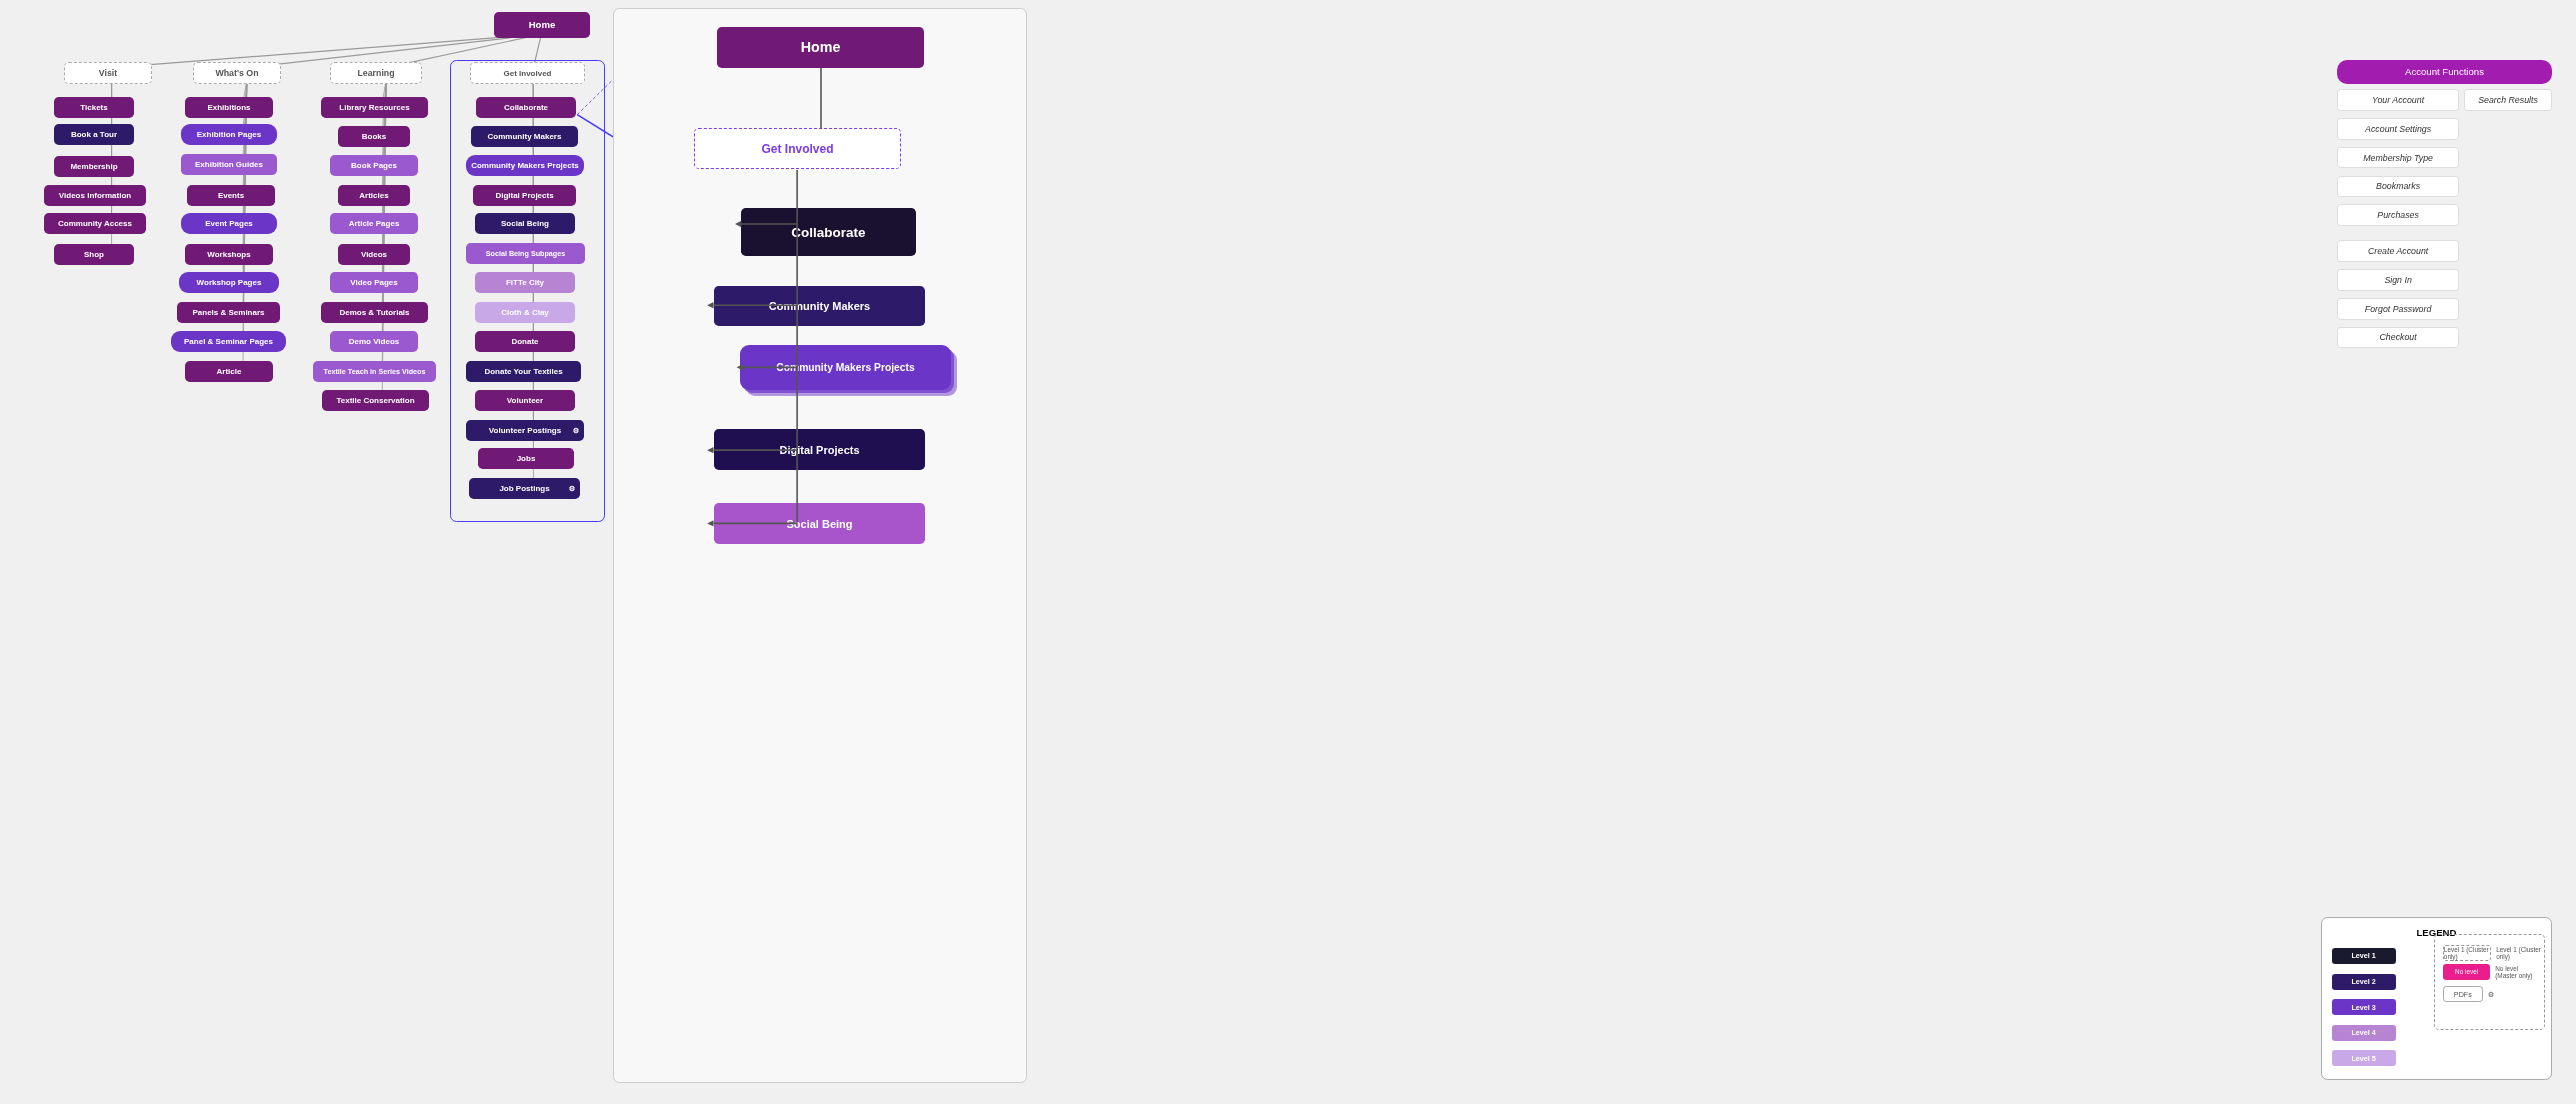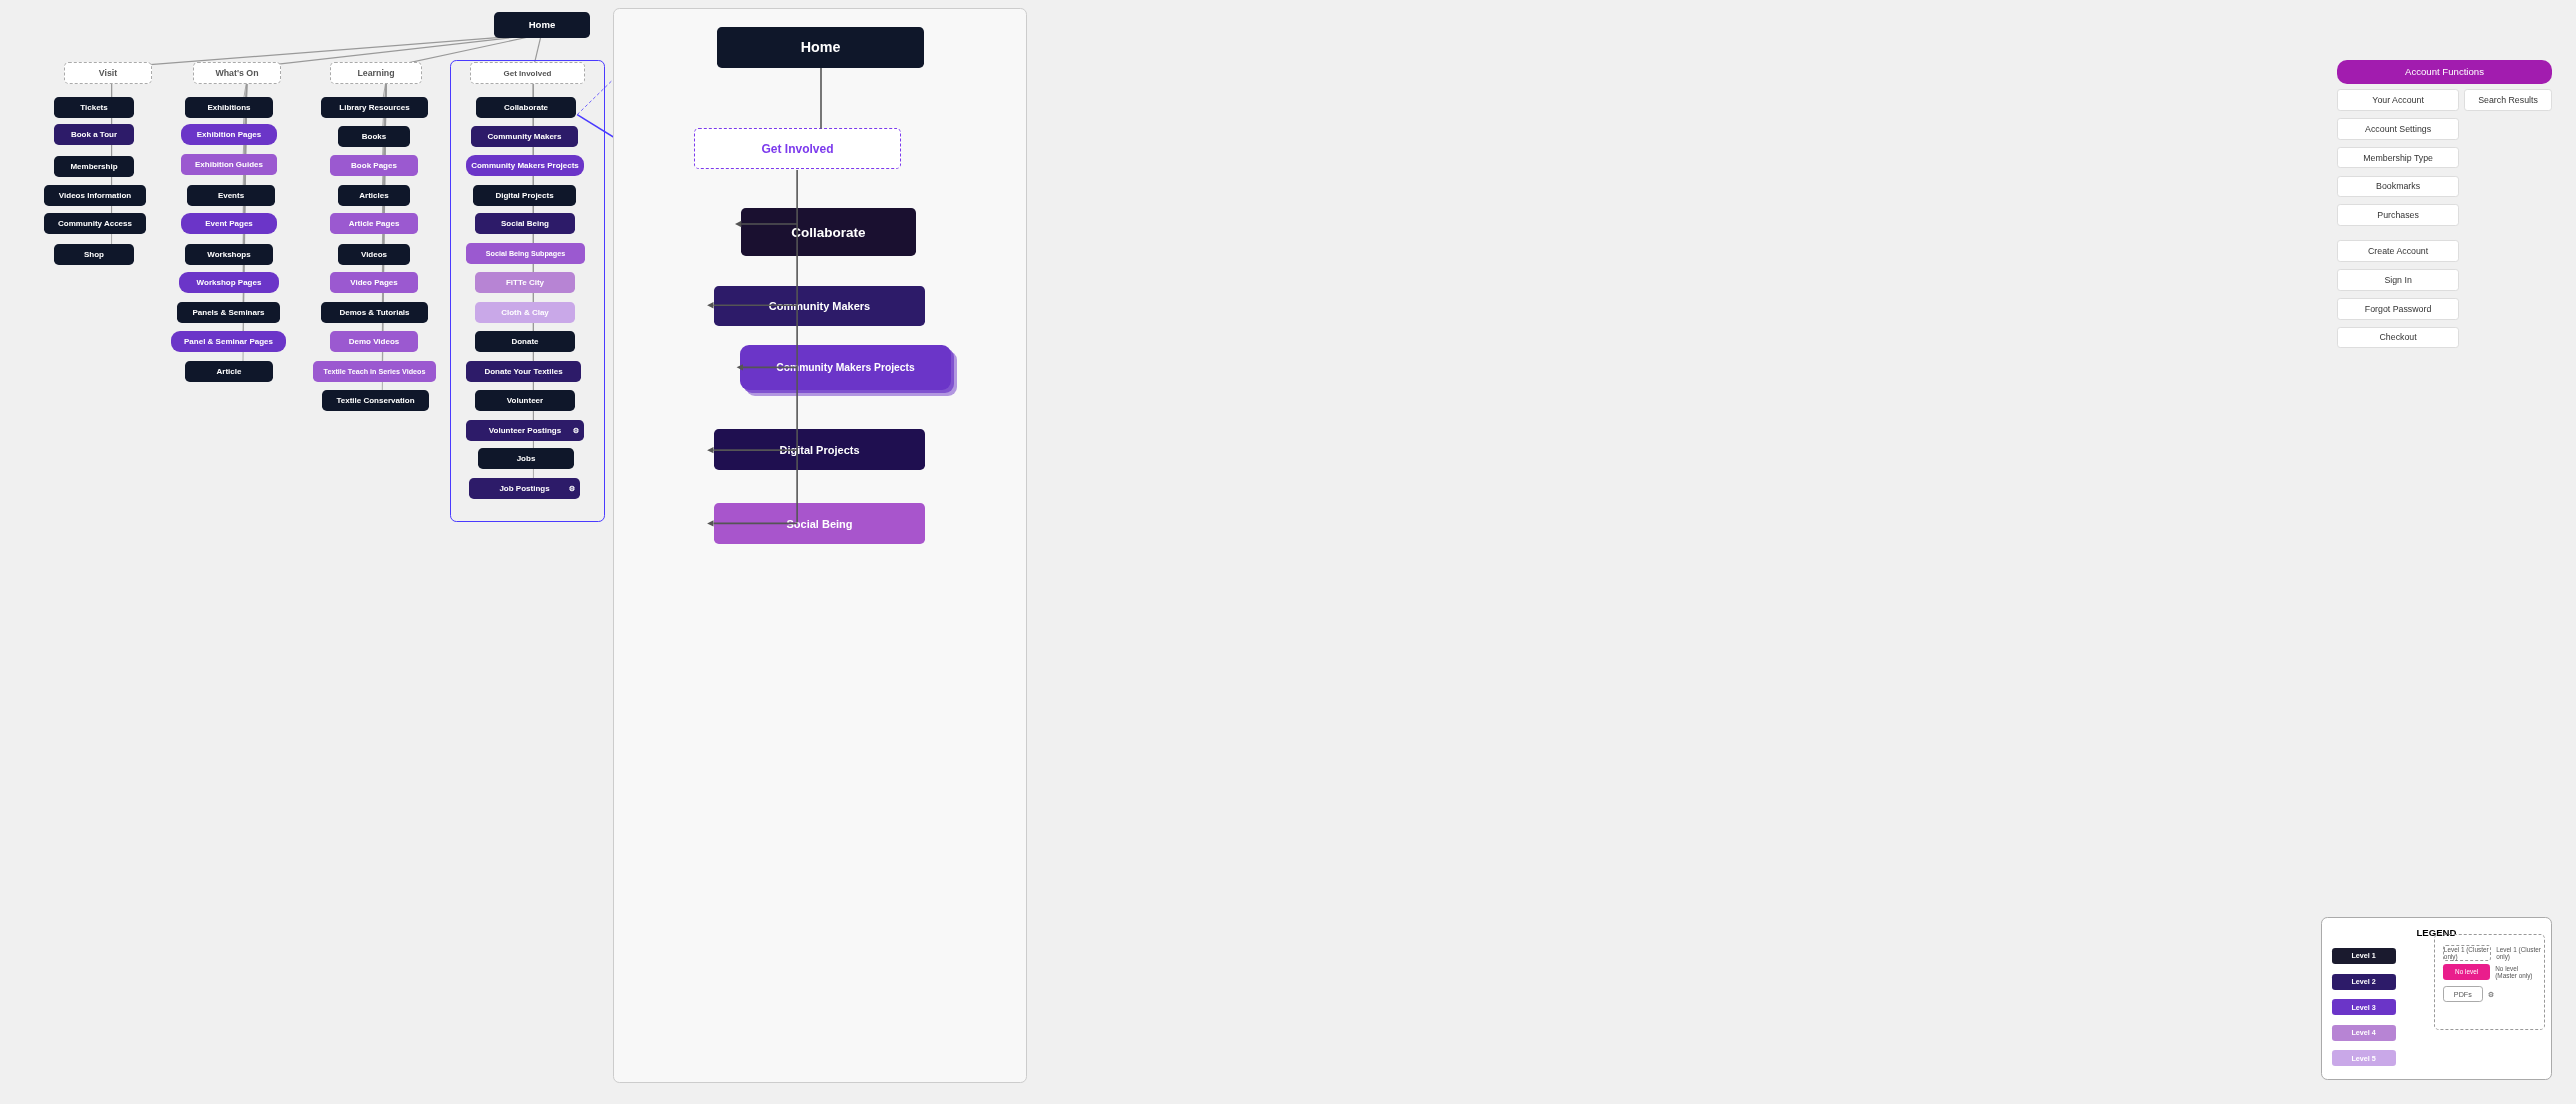--- a/index.html
+++ b/index.html
@@ -27,21 +27,21 @@
       border-radius: 4.8px;
       display: flex;
       align-items: center;
       justify-content: center;
       text-align: center;
       font-weight: 600;
       cursor: pointer;
     }
 
     .node-dark {
-      background: #0f172a;
+      background: #701a75;
       color: #fff;
       font-size: 9.6px;
     }
 
     .node-purple-dark {
       background: #2d1b69;
       color: #fff;
       font-size: 8.8px;
     }
 
@@ -106,20 +106,21 @@
 
     .account-item {
       background: white;
       border: 0.8px solid #ddd;
       border-radius: 3.2px;
       padding: 4.8px 9.6px;
       margin: 2.4px 0;
       font-size: 8.8px;
       color: #333;
       text-align: center;
+      font-style: italic;
     }
 
     
     .legend-panel {
       position: absolute;
       right: 16px;
       bottom: 32px;
       width: 223px;
       background: white;
       border: 1.2px solid #aaa;

